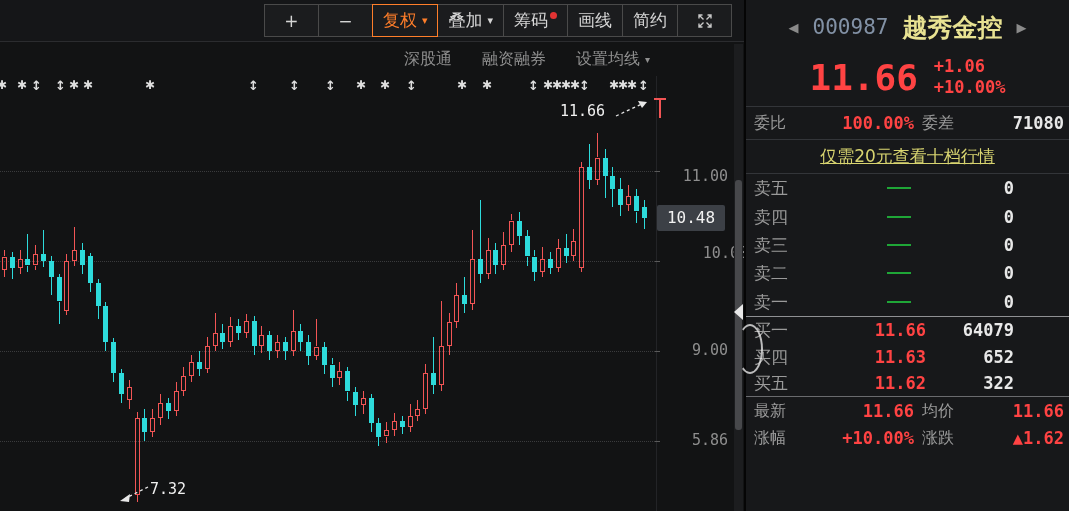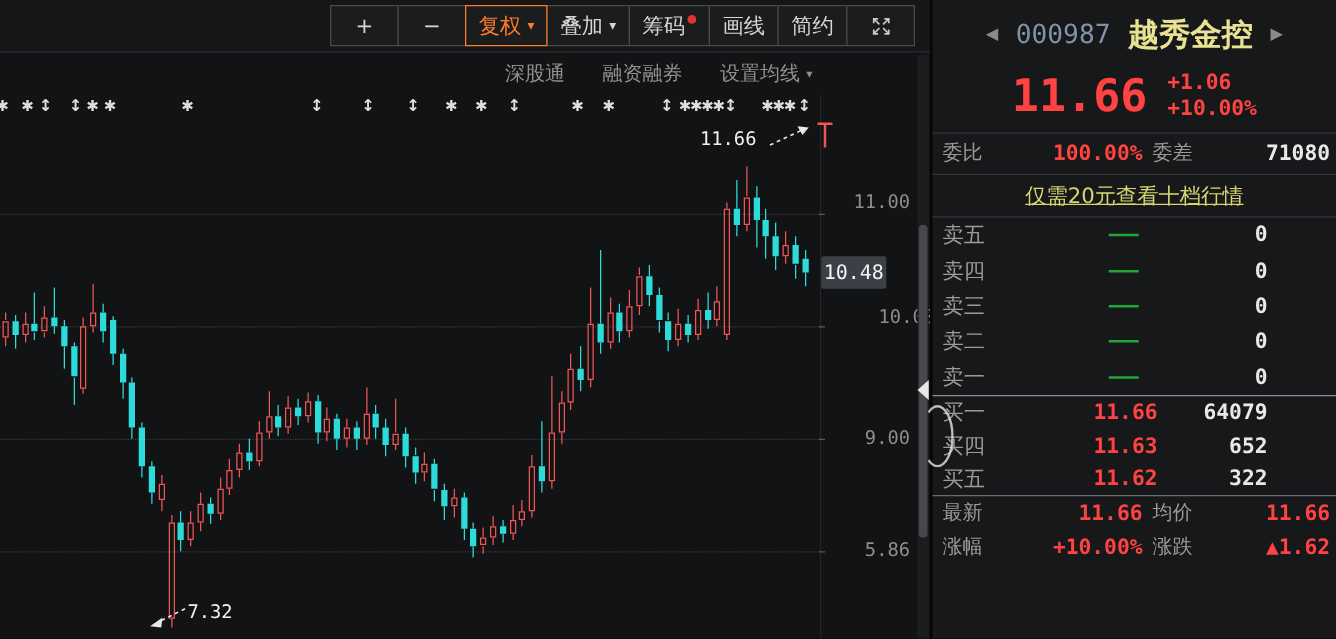--- a/index.html
+++ b/index.html
@@ -18,21 +18,21 @@
   .subbar{position:absolute;left:0;top:43px;width:744px;height:32px;display:flex;justify-content:flex-end;
     align-items:center;gap:30px;padding-right:94px;box-sizing:border-box;color:#8f8f8f;font-size:16px;}
   .sub-item{cursor:pointer;display:flex;align-items:center;gap:5px;}
   .sub-item .caret{font-size:10px;color:#8f8f8f;}
   .chart{position:absolute;left:0;top:76px;width:734px;height:435px;background:#121314;}
   .gridline{position:absolute;left:0;width:655px;height:0;border-top:1px dotted #3a3b3d;}
   .gtick{position:absolute;left:655px;width:5px;height:1px;background:#5a5a5a;}
   .axis-sep{position:absolute;left:656px;top:0;width:1px;height:435px;background:#232427;}
   .ylabel{position:absolute;left:658px;width:70px;text-align:right;color:#8e8e8e;
     font-family:"DejaVu Sans Mono",monospace;font-size:15px;}
-  .last-label{position:absolute;left:657px;width:52px;height:26px;background:#3c4046;border-radius:2px;
+  .last-label{position:absolute;left:657px;width:68px;height:26px;background:#3c4046;border-radius:2px;
     color:#f2f2f2;font-family:"DejaVu Sans Mono",monospace;font-size:16px;display:flex;align-items:center;justify-content:center;}
   .marker{position:absolute;top:2px;color:#dedede;font-size:12px;font-weight:bold;}
   .marker.arrows{font-size:13px;}
   .candle-wick{position:absolute;width:1px;}
   .candle-body{position:absolute;width:5px;box-sizing:border-box;}
   .anno{position:absolute;color:#f0f0f0;font-family:"DejaVu Sans Mono",monospace;font-size:15px;}
   
   .vscroll{position:absolute;left:734px;top:44px;width:9px;height:467px;background:#1c1d1f;}
   .vthumb{position:absolute;left:1px;top:136px;width:7px;height:250px;background:#47484b;border-radius:3px;}
   .collapse-tri{position:absolute;left:734px;top:304px;width:0;height:0;
@@ -406,21 +406,21 @@
           <span class="marker" style="left: 561px;">✱</span>
           <span class="marker" style="left: 570px;">✱</span>
           <span class="marker arrows" style="left: 579px;">↕</span>
           <span class="marker" style="left: 609px;">✱</span>
           <span class="marker" style="left: 618px;">✱</span>
           <span class="marker" style="left: 627px;">✱</span>
           <span class="marker arrows" style="left: 638px;">↕</span>
         </div>
       <div id="yaxis">
           <div class="gtick" style="top: 95px;"></div>
-          <div class="ylabel" style="top: 76px;">11.00</div>
+          <div class="ylabel" style="top: 91px;">11.00</div>
           <div class="gtick" style="top: 185px;"></div>
           <div class="ylabel" style="top: 168px; margin-left: 20px;">10.00</div>
           <div class="gtick" style="top: 275px;"></div>
           <div class="ylabel" style="top: 265px;">9.00</div>
           <div class="gtick" style="top: 365px;"></div>
           <div class="ylabel" style="top: 355px;">5.86</div>
         </div>
       <div class="last-label" id="lastlabel" style="top: 128.8px;">10.48</div>
       <div class="anno" id="anno-high" style="left:560px;top:26px;">11.66</div>
       <svg width="58" height="28" style="position:absolute;left:614px;top:18px;">

